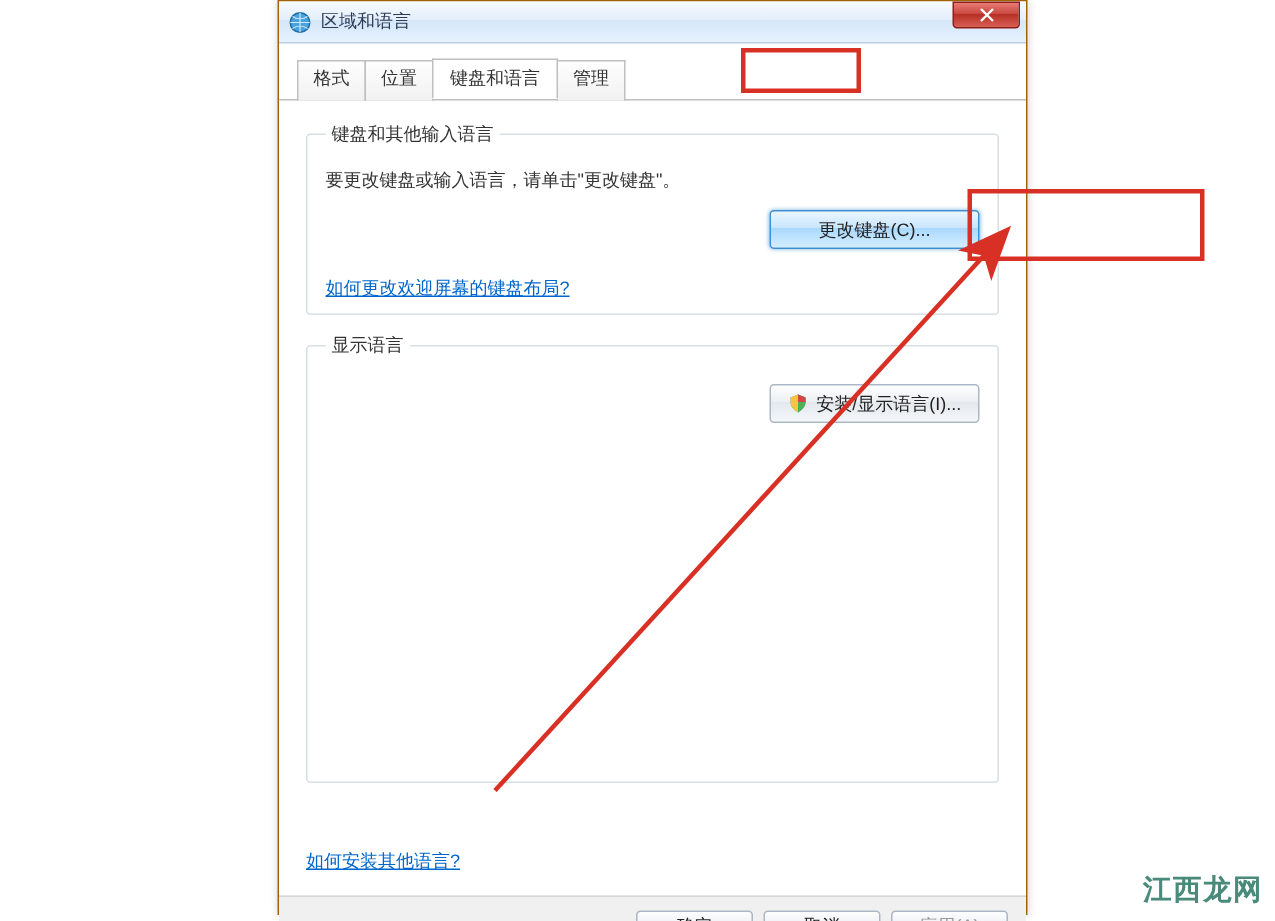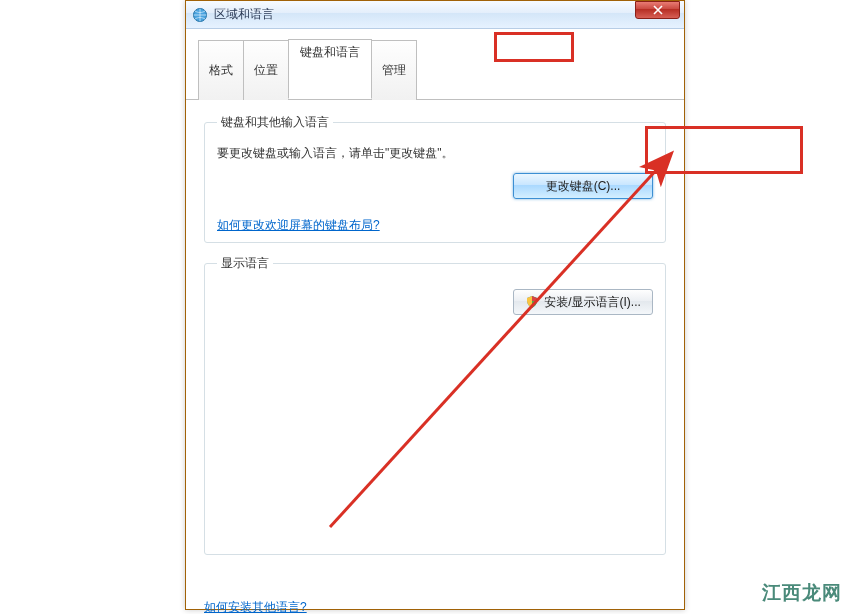--- a/index.html
+++ b/index.html
@@ -35,21 +35,21 @@
     
     .tabstrip {
       display: flex;
       padding: 10px 12px 0 12px;
       gap: 0;
       border-bottom: 1px solid #bfbfbf;
       background: #fff;
     }
     .tab {
       font-size: 12px;
-      padding: 21px 10px;
+      padding: 3px 10px;
       border: 1px solid #bfbfbf;
       border-bottom: none;
       background: linear-gradient(#fefefe, #f1f1f1);
       color: #333;
       position: relative; top: 1px;
       margin-right: -1px;
     }
     .tab.active {
       background: #fff;
       border-bottom: 1px solid #fff;

